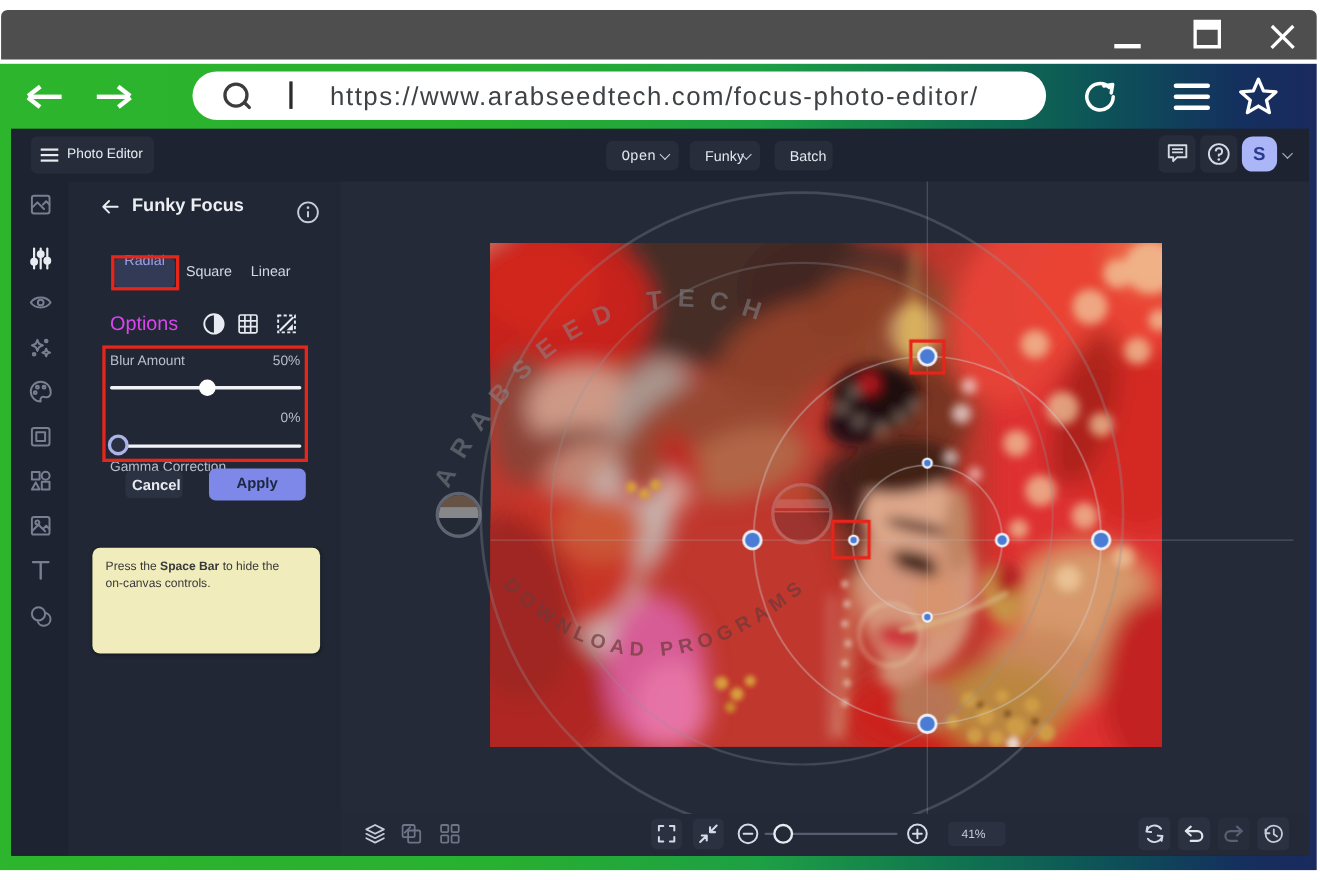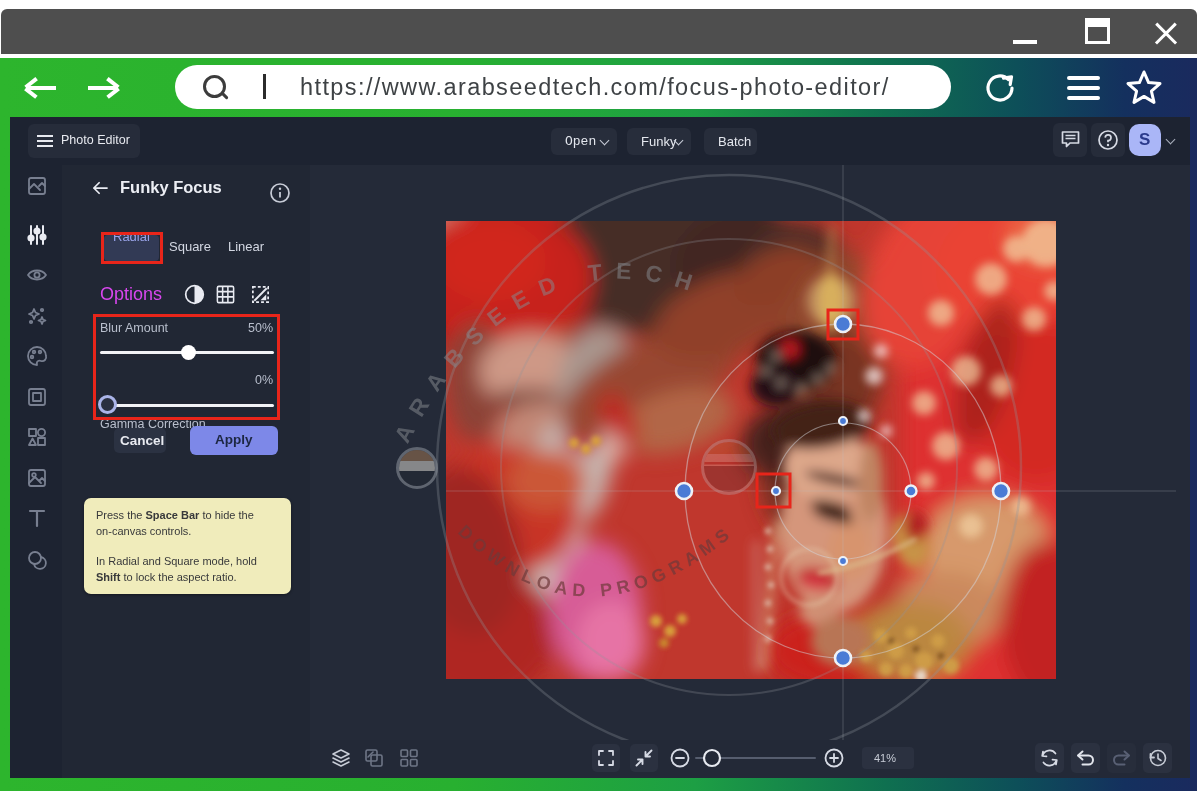--- a/index.html
+++ b/index.html
@@ -203,21 +203,20 @@
       <div class="abs" style="left:36px;top:230px;width:13px;height:13px;border-radius:50%;border:3.5px solid #aab4e8;background:#2a3040;"></div>
       <div class="red-annot" style="left:31px;top:149px;width:181px;height:100px;"></div>
 
       <div class="abs" style="left:52px;top:263px;width:52px;height:25px;background:#2b3242;border-radius:5px;"></div>
       <div class="abs" style="left:58px;top:268px;font-size:13.5px;font-weight:bold;color:#e8eaf0;">Cancel</div>
       <div class="abs" style="left:128px;top:261px;width:88px;height:29px;background:#7d88e8;border-radius:6px;"></div>
       <div class="abs" style="left:153px;top:267px;font-size:13.5px;font-weight:bold;color:#1d2742;">Apply</div>
 
       <div id="note" class="abs">
         <div style="top:10px;">Press the <b>Space Bar</b> to hide the on-canvas controls.</div>
-        <div style="top:56px;">In Radial and Square mode, hold <b>Shift</b> to lock the aspect ratio.</div>
       </div>
     </div>
 
     <div id="canvas" class="abs">
     <svg width="880" height="575" viewBox="0 0 880 575">
       <defs>
         <filter id="b16" x="-30%" y="-30%" width="160%" height="160%">
               <feGaussianBlur stdDeviation="10"></feGaussianBlur>
             </filter>
         <filter id="b7" x="-40%" y="-40%" width="180%" height="180%">

